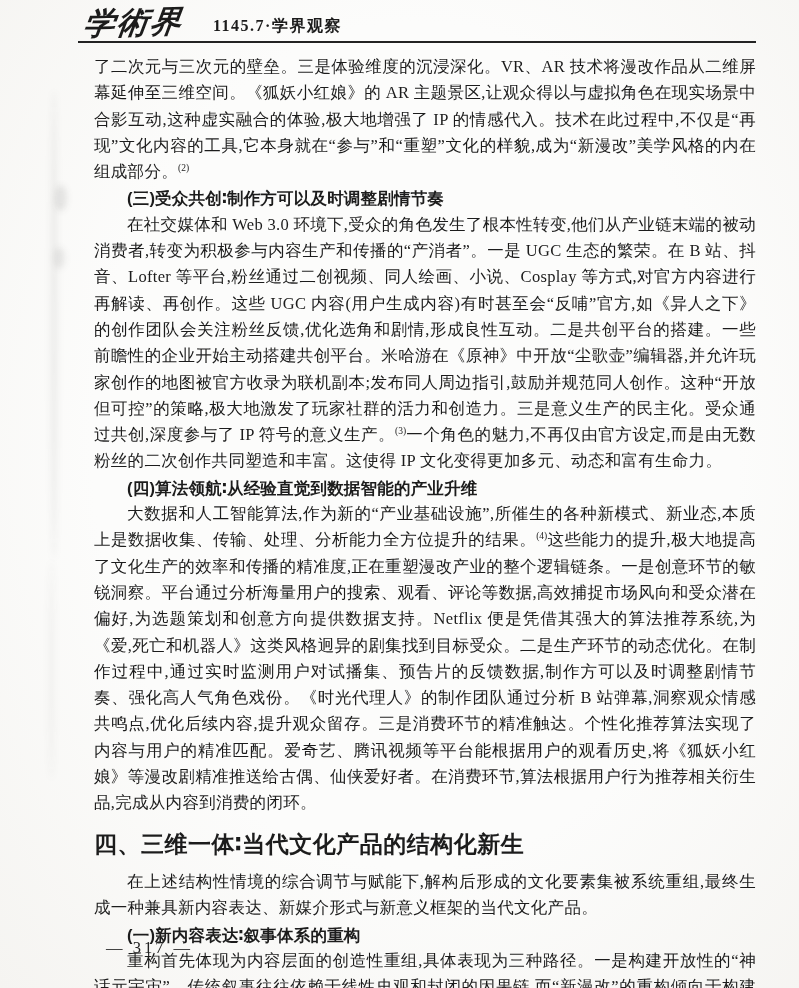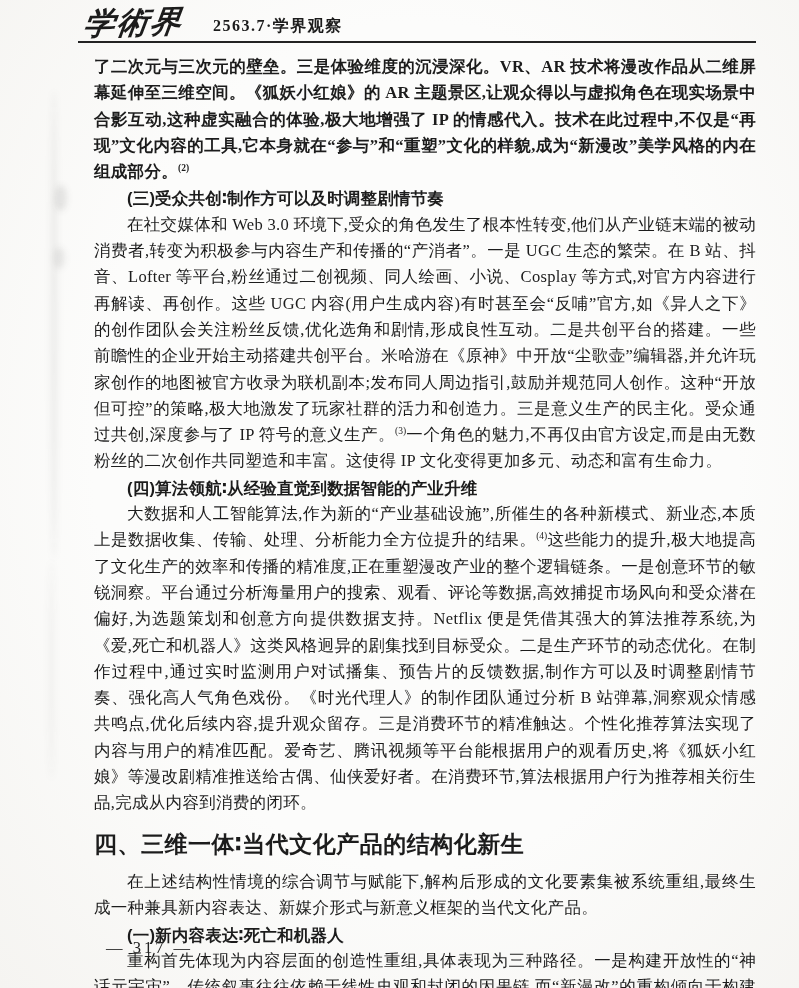--- a/index.html
+++ b/index.html
@@ -63,21 +63,21 @@
     top: 54px;
     width: 662px;
     text-align: justify;
     font-size: 16.5px;
     line-height: 26.3px;
     letter-spacing: 0.3px;
   }
   .article-body p, .article-body h2, .article-body h3 { margin: 0; padding: 0; }
 
   .body { text-indent: 2em; }
-  .body.no-indent { text-indent: 0; font-weight: bold; }
+  .body.no-indent { text-indent: 0; }
 
   .sub-heading {
     font-family: "Liberation Sans", "DejaVu Sans", sans-serif;
     font-weight: bold;
     font-size: 16.5px;
     line-height: 26.3px;
     text-indent: 2em;
     text-align: left;
     letter-spacing: 0.2px;
   }
@@ -112,28 +112,28 @@
 </head>
 <body>
 
 <div class="smudge smudge-a"></div>
 <div class="smudge smudge-b"></div>
 <div class="smudge smudge-c"></div>
 <div class="smudge smudge-d"></div>
 
 <div class="page-header">
   <span class="journal-logo">学術界</span>
-  <span class="issue-info">2563.7·学界观察</span>
+  <span class="issue-info">1145.7·学界观察</span>
 </div>
 
 <div class="article-body">
     <p class="body no-indent">了二次元与三次元的壁垒。三是体验维度的沉浸深化。VR、AR 技术将漫改作品从二维屏幕延伸至三维空间。《狐妖小红娘》的 AR 主题景区,让观众得以与虚拟角色在现实场景中合影互动,这种虚实融合的体验,极大地增强了 IP 的情感代入。技术在此过程中,不仅是“再现”文化内容的工具,它本身就在“参与”和“重塑”文化的样貌,成为“新漫改”美学风格的内在组成部分。<sup>(2)</sup></p>
     <h3 class="sub-heading">(三)受众共创∶制作方可以及时调整剧情节奏</h3>
     <p class="body">在社交媒体和 Web 3.0 环境下,受众的角色发生了根本性转变,他们从产业链末端的被动消费者,转变为积极参与内容生产和传播的“产消者”。一是 UGC 生态的繁荣。在 B 站、抖音、Lofter 等平台,粉丝通过二创视频、同人绘画、小说、Cosplay 等方式,对官方内容进行再解读、再创作。这些 UGC 内容(用户生成内容)有时甚至会“反哺”官方,如《异人之下》的创作团队会关注粉丝反馈,优化选角和剧情,形成良性互动。二是共创平台的搭建。一些前瞻性的企业开始主动搭建共创平台。米哈游在《原神》中开放“尘歌壶”编辑器,并允许玩家创作的地图被官方收录为联机副本;发布同人周边指引,鼓励并规范同人创作。这种“开放但可控”的策略,极大地激发了玩家社群的活力和创造力。三是意义生产的民主化。受众通过共创,深度参与了 IP 符号的意义生产。<sup>(3)</sup>一个角色的魅力,不再仅由官方设定,而是由无数粉丝的二次创作共同塑造和丰富。这使得 IP 文化变得更加多元、动态和富有生命力。</p>
     <h3 class="sub-heading">(四)算法领航∶从经验直觉到数据智能的产业升维</h3>
     <p class="body">大数据和人工智能算法,作为新的“产业基础设施”,所催生的各种新模式、新业态,本质上是数据收集、传输、处理、分析能力全方位提升的结果。<sup>(4)</sup>这些能力的提升,极大地提高了文化生产的效率和传播的精准度,正在重塑漫改产业的整个逻辑链条。一是创意环节的敏锐洞察。平台通过分析海量用户的搜索、观看、评论等数据,高效捕捉市场风向和受众潜在偏好,为选题策划和创意方向提供数据支持。Netflix 便是凭借其强大的算法推荐系统,为《爱,死亡和机器人》这类风格迥异的剧集找到目标受众。二是生产环节的动态优化。在制作过程中,通过实时监测用户对试播集、预告片的反馈数据,制作方可以及时调整剧情节奏、强化高人气角色戏份。《时光代理人》的制作团队通过分析 B 站弹幕,洞察观众情感共鸣点,优化后续内容,提升观众留存。三是消费环节的精准触达。个性化推荐算法实现了内容与用户的精准匹配。爱奇艺、腾讯视频等平台能根据用户的观看历史,将《狐妖小红娘》等漫改剧精准推送给古偶、仙侠爱好者。在消费环节,算法根据用户行为推荐相关衍生品,完成从内容到消费的闭环。</p>
     <h2 class="section-title">四、三维一体∶当代文化产品的结构化新生</h2>
     <p class="body">在上述结构性情境的综合调节与赋能下,解构后形成的文化要素集被系统重组,最终生成一种兼具新内容表达、新媒介形式与新意义框架的当代文化产品。</p>
-    <h3 class="sub-heading">(一)新内容表达∶死亡和机器人</h3>
+    <h3 class="sub-heading">(一)新内容表达∶叙事体系的重构</h3>
     <p class="body">重构首先体现为内容层面的创造性重组,具体表现为三种路径。一是构建开放性的“神话元宇宙”。传统叙事往往依赖于线性史观和封闭的因果链,而“新漫改”的重构倾向于构建一个开放、多元的“神话元宇宙”。在这个宇宙中,不同时代、不同来源的文化符号可以共存并相互作用,形成新的意义网络。《黑神话∶悟空》不再讲述一个已知的《西游记》故事,而是将各类神魔精怪从原有时空序列中释放,并置、重组于一个可供自由探索的、未知的宏大时空里。玩家抑或观众进入的不再是一个被讲述完成的世界,而是一个正在发生、并因其参与而不断生成新故事的世界,将传统符号转化为动态</p>
   </div>
 
 <div class="page-footer">— 317 —</div>
 
 </body></html>

